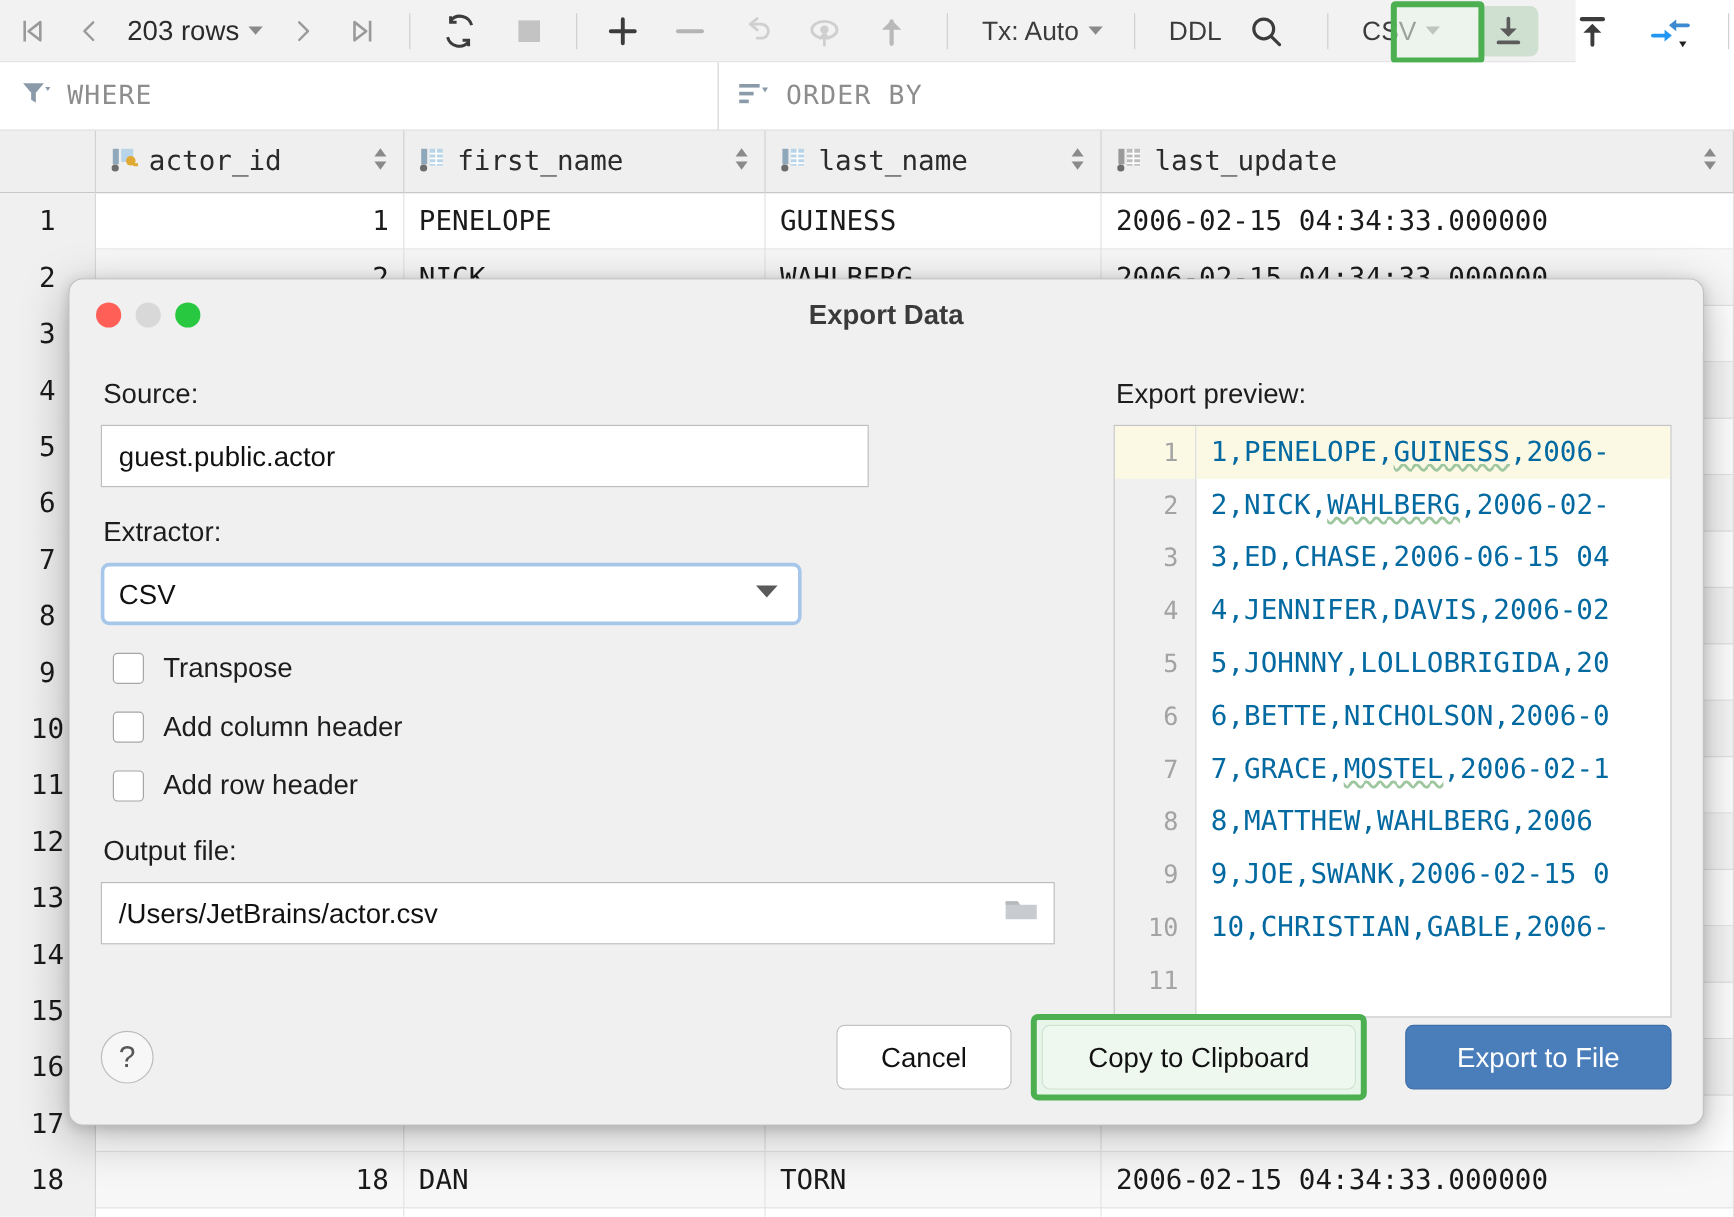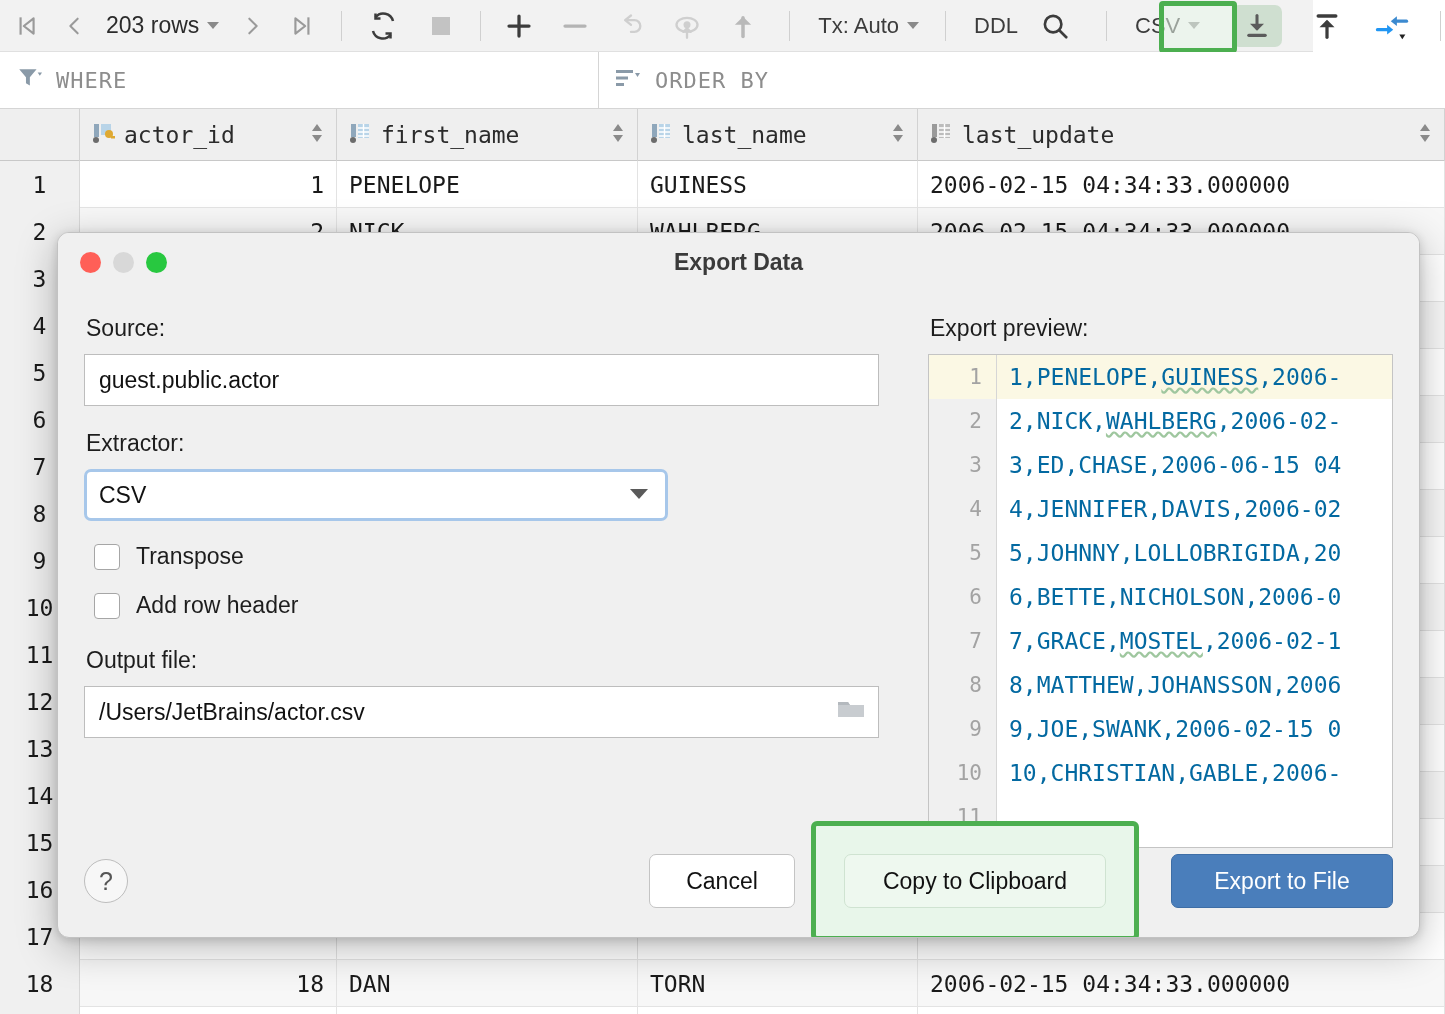--- a/index.html
+++ b/index.html
@@ -366,21 +366,21 @@
   #btn-cancel {
     background: #ffffff;
     border: 1px solid #c4c4c4;
     color: #111;
     min-width: 146px;
   }
   #copy-highlight {
     border: 5px solid #4caf50;
     border-radius: 6px;
     background: #e8f6ea;
-    padding: 28px;
+    padding: 4px;
     margin-left: 16px;
     box-sizing: border-box;
     display: flex;
   }
   #btn-copy {
     background: #eef8ef;
     border: 1px solid #cfe3d1;
     color: #111;
     min-width: 262px;
   }
@@ -788,37 +788,41 @@
       <div class="tl yellow"></div>
       <div class="tl green"></div>
     </div>
     <div id="dlg-title">Export Data</div>
   </div>
 
   <div id="dlg-body">
 
     <div id="left-col">
       <div class="fld-label">Source:</div>
-      <div class="txtfield" style="width:795px">
+      <div class="txtfield" style="width:640px">
         <span>guest.public.actor</span>
       </div>
 
       <div class="fld-label">Extractor:</div>
       <div id="combo-wrap">
         <span class="cval">CSV</span>
         <span style="position:absolute;right:16px;top:50%;transform:translateY(-50%)">
           <svg width="20" height="12" viewBox="0 0 20 12">
               <path d="M1 1h18l-9 10z" fill="#5a5a5a"></path>
             </svg>
         </span>
       </div>
 
       <div class="cb-row">
         <span class="cbox"></span>
         <span class="cb-label">Transpose</span>
+      </div>
+      <div class="cb-row">
+        <span class="cbox"></span>
+        <span class="cb-label">Add column header</span>
       </div>
       <div class="cb-row">
         <span class="cbox"></span>
         <span class="cb-label">Add row header</span>
       </div>
 
       <div class="fld-label" style="margin-top:28px">Output file:</div>
       <div class="txtfield" id="outfile">
         <span>/Users/JetBrains/actor.csv</span>
         <span class="folder">
@@ -847,21 +851,21 @@
             <div class="pv-ln">11</div>
           </div>
         <div id="pv-code">
             <div class="pv-line cur">1,PENELOPE,<span class="squig">GUINESS</span>,2006-</div>
             <div class="pv-line">2,NICK,<span class="squig">WAHLBERG</span>,2006-02-</div>
             <div class="pv-line">3,ED,CHASE,2006-06-15 04</div>
             <div class="pv-line">4,JENNIFER,DAVIS,2006-02</div>
             <div class="pv-line">5,JOHNNY,LOLLOBRIGIDA,20</div>
             <div class="pv-line">6,BETTE,NICHOLSON,2006-0</div>
             <div class="pv-line">7,GRACE,<span class="squig">MOSTEL</span>,2006-02-1</div>
-            <div class="pv-line">8,MATTHEW,JOHANSSON,2006</div>
+            <div class="pv-line">8,MATTHEW,WAHLBERG,2006</div>
             <div class="pv-line">9,JOE,SWANK,2006-02-15 0</div>
             <div class="pv-line">10,CHRISTIAN,GABLE,2006-</div>
             <div class="pv-line"></div>
           </div>
       </div>
     </div>
   </div>
 
   <div id="dlg-footer">
     <div id="help-btn">?</div>

